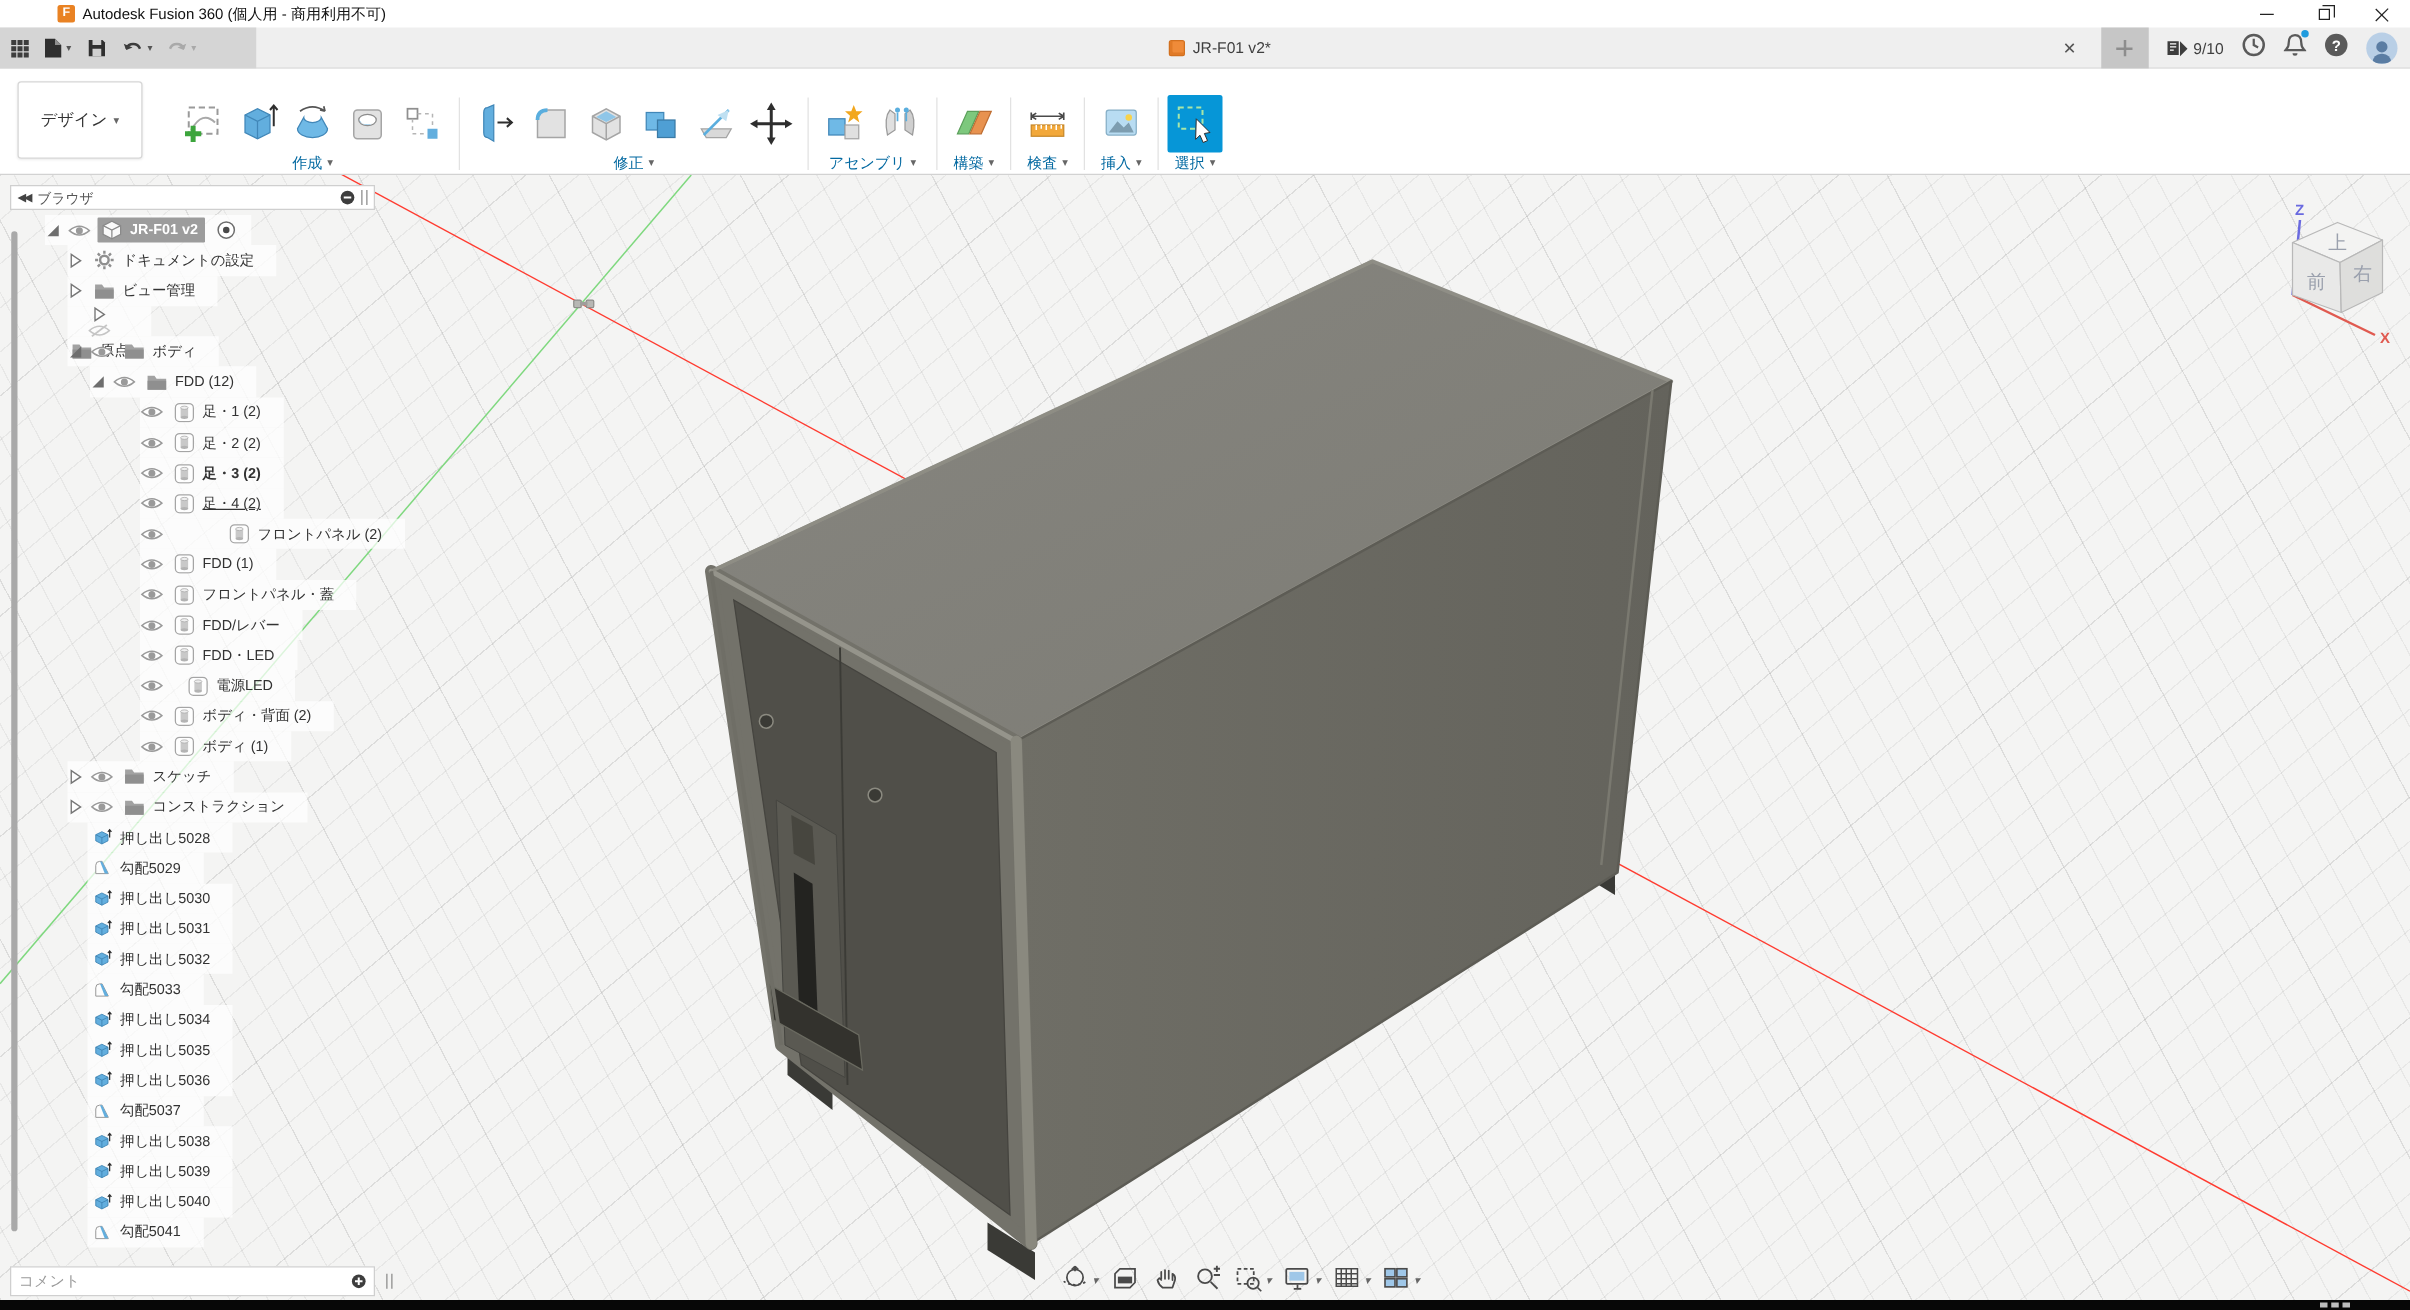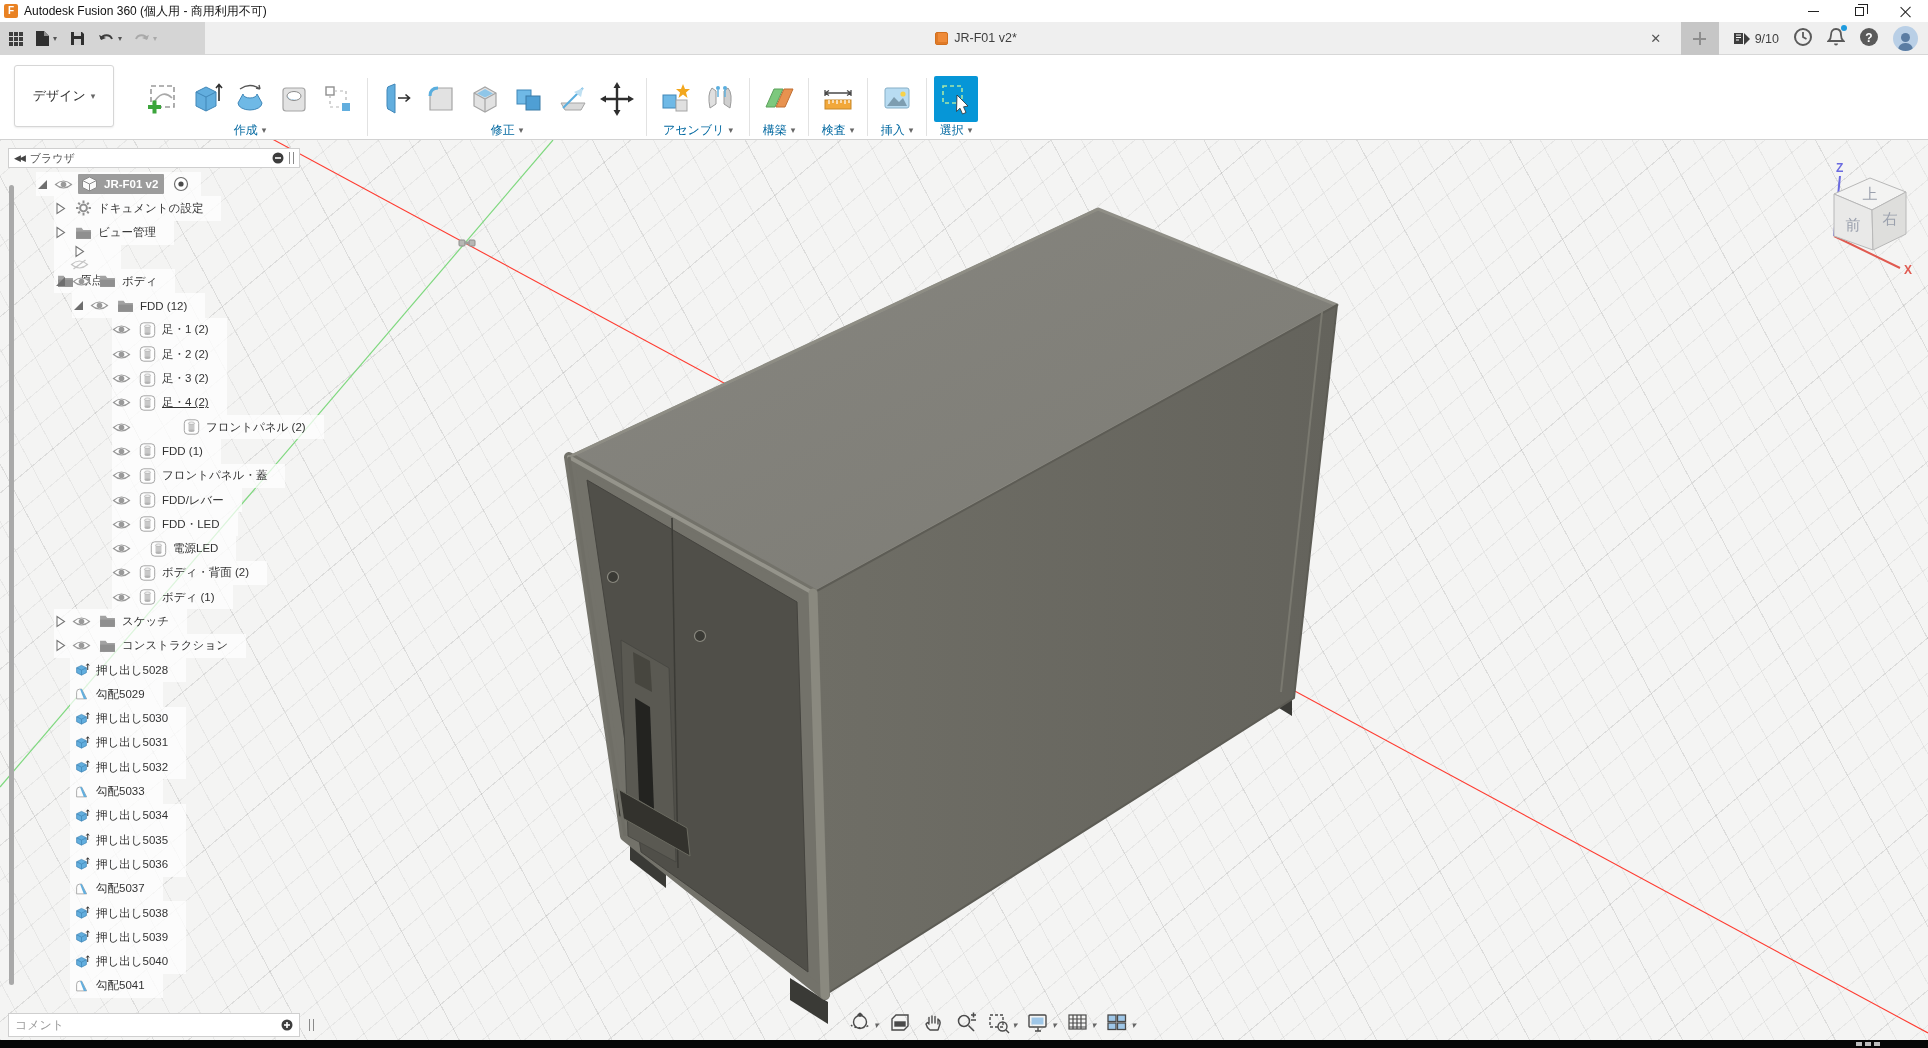--- a/index.html
+++ b/index.html
@@ -1,20 +1,20 @@
 <!DOCTYPE html>
 <html><head>
 <meta charset="utf-8">
 <style>
   * { box-sizing:border-box; margin:0; padding:0; }
   html,body { width:1928px; height:1048px; overflow:hidden; }
   body { font-family:"Liberation Sans", sans-serif; background:#fff; position:relative; }
 
   
-  .titlebar { position:absolute; left:0; top:0; width:1928px; height:22px; background:#ffffff; display:flex; align-items:center; }
+  .titlebar { position:absolute; left:0; top:0; width:1928px; height:22px; background:#ffffff; display:flex; align-items:center;padding-left:42px; }
   .fusion-logo { width:14px; height:14px; margin:0 6px 0 4px; background:#e98223; border-radius:2px; position:relative; }
   .fusion-logo::after { content:"F"; position:absolute; left:4px; top:1px; color:#fff; font-size:10px; font-weight:bold; }
   .title-text { font-size:12px; color:#111; }
   .win-controls { margin-left:auto; display:flex; height:100%; }
   .win-btn { width:46px; height:100%; display:flex; align-items:center; justify-content:center; }
   .glyph-min { width:11px; height:1px; background:#222; display:block; }
   .glyph-restore { width:9px; height:9px; border:1px solid #222; position:relative; display:block; }
   .glyph-restore::before { content:""; position:absolute; left:2px; top:-4px; width:9px; height:9px; border:1px solid #222; border-left:none; border-bottom:none; }
   .glyph-close { position:relative; width:11px; height:11px; display:block; }
   .glyph-close::before,.glyph-close::after { content:""; position:absolute; left:5px; top:-1px; width:1.4px; height:14px; background:#222; }
@@ -656,21 +656,21 @@
               <rect x="0.8" y="0.8" width="14.4" height="14.4" rx="3.5" fill="#fefefe" stroke="#a5a5a5"></rect>
               <rect x="5" y="4.2" width="6" height="7.6" fill="#c9c9c9"></rect>
               <ellipse cx="8" cy="4.2" rx="3" ry="1.3" fill="#efefef" stroke="#a5a5a5" stroke-width="0.6"></ellipse>
               <ellipse cx="8" cy="11.8" rx="3" ry="1.3" fill="#b3b3b3"></ellipse>
             </svg>
           </span>
         <span class="tlabel">足・2 (2)</span>
       </span>
 
     </div>
-      <div class="trow" style="margin-left: 92px;">
+      <div class="trow" style="margin-left: 92px; font-weight: bold;">
 
       <span class="eye">
           <svg viewBox="0 0 19 13">
             <path d="M1.5 6.5 Q9.5 -0.5 17.5 6.5 Q9.5 13.5 1.5 6.5 Z" fill="#fff" stroke="#9a9a9a" stroke-width="1.2"></path>
             <circle cx="9.5" cy="6.5" r="2.8" fill="#9a9a9a"></circle>
           </svg>
         </span>
       <span class="pill">
         <span class="ticon">
             <svg viewBox="0 0 16 16">

